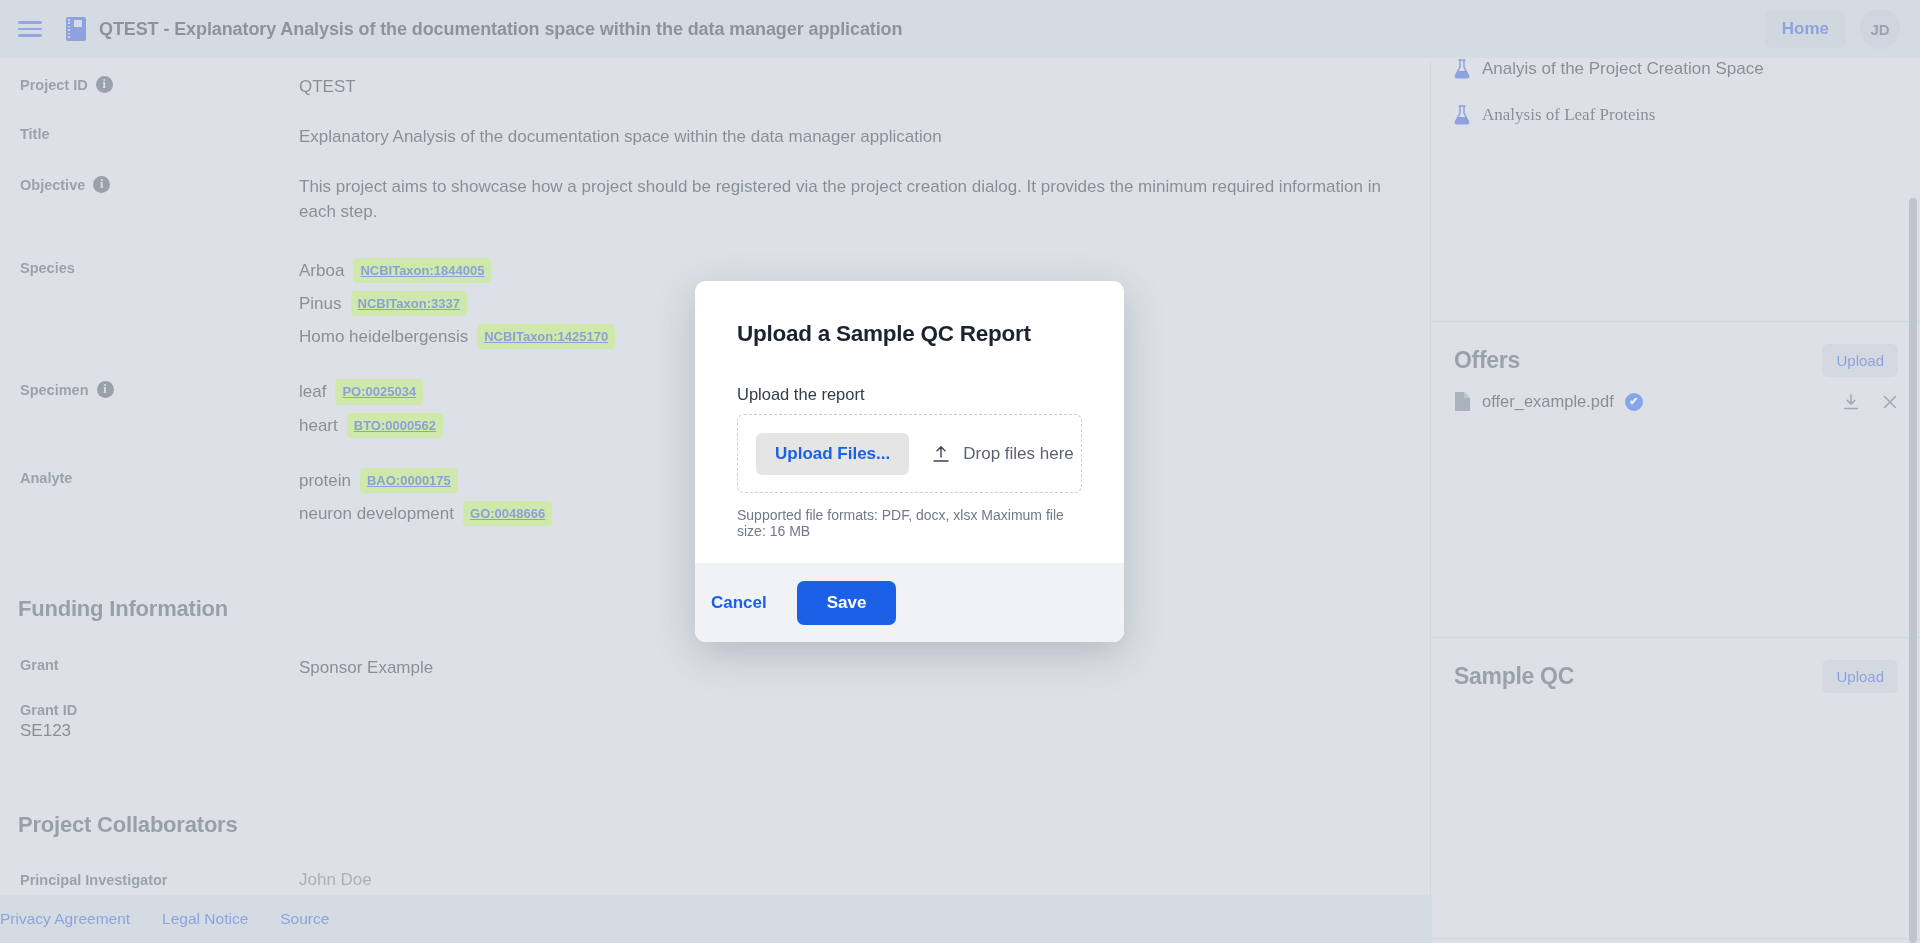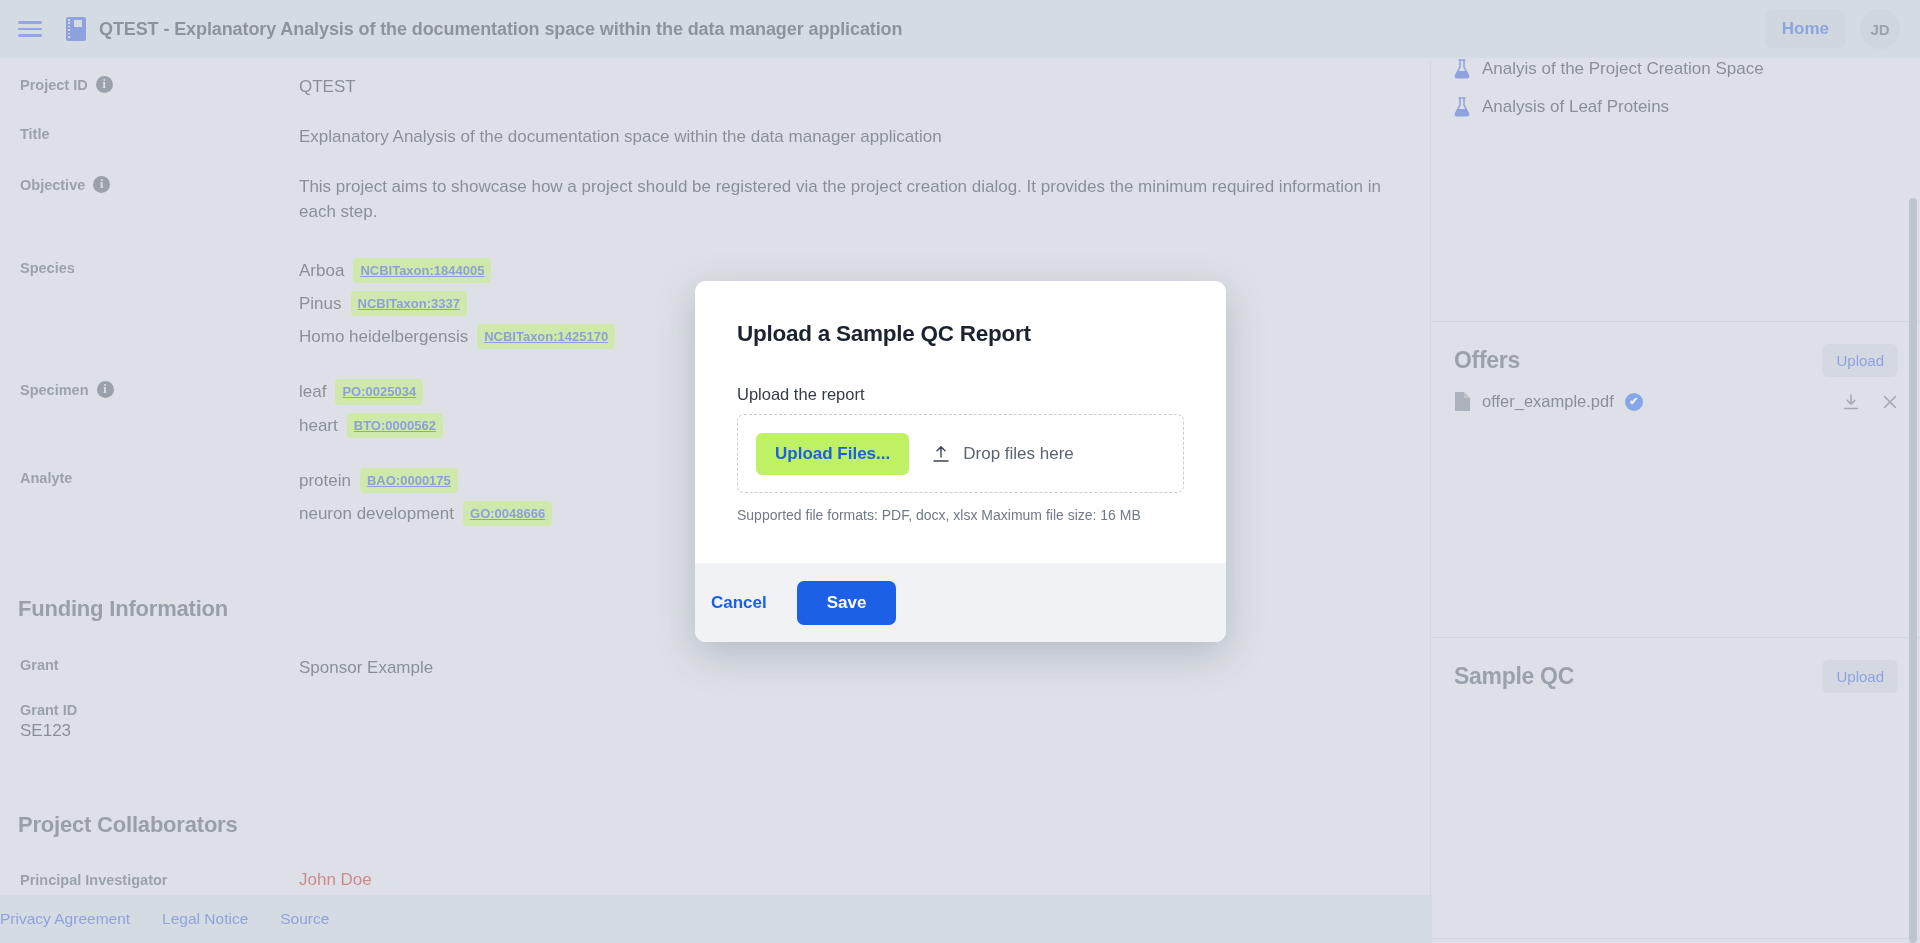--- a/index.html
+++ b/index.html
@@ -124,21 +124,21 @@
     background: #bef264; color: #2b4fc4;
     font-size: 13px; text-decoration: underline;
     padding: 3px 7px; border-radius: 4px; cursor: pointer;
     white-space: nowrap;
     font-weight: bold;
   }
   .section-title {
     font-size: 22px; font-weight: bold; color: #474f5e;
     letter-spacing: -0.2px;
   }
-  .collab-name { font-size: 17px; color: #b91c1c; }
+  .collab-name { font-size: 17px; color: #737373; }
   .collab-mail { font-size: 14.5px; color: #5b6373; margin-top: 3px; }
 
   
   .panel {
     border-bottom: 1px solid #c2c9d3;
     padding: 0 22px;
     position: relative;
   }
   .panel-head {
     display: flex; align-items: center; justify-content: space-between;
@@ -197,41 +197,41 @@
   }
 
   
   .overlay {
     position: absolute; inset: 0;
     background: rgba(220,225,232,0.55);
     z-index: 50;
   }
   .modal {
     position: absolute; left: 695px; top: 281px;
-    width: 531px; height: 361px;
+    width: 429px; height: 361px;
     background: #fff; border-radius: 11px;
     box-shadow: 0 12px 40px rgba(40,50,70,0.22);
     z-index: 60; overflow: hidden;
     display: flex; flex-direction: column;
   }
   .modal-body { padding: 40px 42px 0 42px; flex: 1; }
   .modal-title {
     font-size: 22.5px; font-weight: bold; color: #1b2230;
     letter-spacing: -0.25px;
   }
   .modal-field-label {
     font-size: 16.5px; color: #343c4a; margin-top: 38px;
   }
   .dropzone {
     margin-top: 10px; height: 79px;
     border: 1.5px dashed #c7ccd6; border-radius: 7px;
     display: flex; align-items: center; padding-left: 18px; gap: 22px;
   }
   .upload-files-btn {
-    background: #bef264; color: #1c60e8;
+    background: #e5e5e5; color: #1c60e8;
     font-size: 17px; font-weight: bold;
     border: none; border-radius: 6px;
     padding: 11px 19px; cursor: pointer; font-family: inherit;
   }
   .drop-hint { display: flex; align-items: center; gap: 12px; }
   .drop-hint-text { font-size: 17px; color: #5b6373; }
   .formats-note {
     margin-top: 14px; font-size: 14px; color: #707988;
   }
   .modal-footer {
@@ -378,21 +378,21 @@
 
       <div class="panel" style="height:268px; padding-top:0;">
         <div class="exp-item" style="margin-top:-4px;">
           <svg class="flask-icon" viewBox="0 0 16 20">
             <path d="M6 1v7L1.6 16.4A1.6 1.6 0 003 18.8h10a1.6 1.6 0 001.4-2.4L10 8V1" fill="none" stroke="#2f54d8" stroke-width="1.5"></path>
             <path d="M4.2 12h7.6l2.6 4.6A1.3 1.3 0 0113 18.8H3a1.3 1.3 0 01-1.4-2.2z" fill="#2f54d8"></path>
             <path d="M5 1h6" stroke="#2f54d8" stroke-width="1.5" stroke-linecap="round"></path>
           </svg>
           <span>Analyis of the Project Creation Space</span>
         </div>
-        <div class="exp-item" style="margin-top:8px;">
+        <div class="exp-item" style="margin-top:16px;font-family:Liberation Serif, serif;">
           <svg class="flask-icon" viewBox="0 0 16 20">
             <path d="M6 1v7L1.6 16.4A1.6 1.6 0 003 18.8h10a1.6 1.6 0 001.4-2.4L10 8V1" fill="none" stroke="#2f54d8" stroke-width="1.5"></path>
             <path d="M4.2 12h7.6l2.6 4.6A1.3 1.3 0 0113 18.8H3a1.3 1.3 0 01-1.4-2.2z" fill="#2f54d8"></path>
             <path d="M5 1h6" stroke="#2f54d8" stroke-width="1.5" stroke-linecap="round"></path>
           </svg>
           <span>Analysis of Leaf Proteins</span>
         </div>
       </div>
 
       <div class="panel" style="height:316px;">

